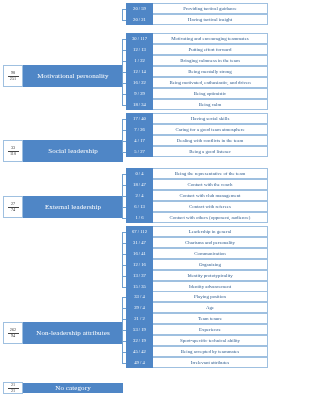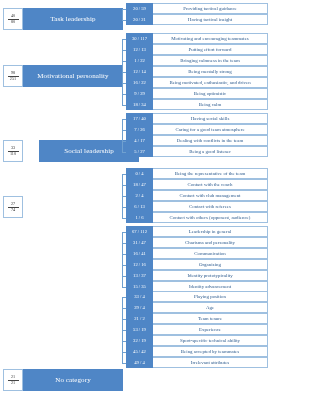--- a/index.html
+++ b/index.html
@@ -69,28 +69,20 @@
 
   
   .ln{position:absolute;background:#6fa0d0;}
   .ln-h{height:1px;}
   .ln-v{width:1px;}
 </style>
 </head>
 <body>
 
 <div id="diagram">
-    <div class="cat-group" style="left: 3px; top: 8px; height: 22px;">
-      <div class="cat-frac">
-        <span class="num">40</span>
-        <span class="bar"></span>
-        <span class="den">80</span>
-      </div>
-      <div class="cat-box">Task leadership</div>
-    </div>
     <div class="sub-row" style="left: 126px; top: 3px; width: 142px;">
       <div class="sub-frac">20 / 59</div>
       <div class="sub-label" style="width: 115px;">Providing tactical guidance</div>
     </div>
     <div class="ln ln-h" style="left: 122px; top: 9px; width: 4px;"></div>
     <div class="sub-row" style="left: 126px; top: 14px; width: 142px;">
       <div class="sub-frac">20 / 21</div>
       <div class="sub-label" style="width: 115px;">Having tactical insight</div>
     </div>
     <div class="ln ln-h" style="left: 122px; top: 20px; width: 4px;"></div>
@@ -134,21 +126,21 @@
       <div class="sub-label" style="width: 115px;">Being optimistic</div>
     </div>
     <div class="ln ln-h" style="left: 122px; top: 94px; width: 4px;"></div>
     <div class="sub-row" style="left: 126px; top: 99px; width: 142px;">
       <div class="sub-frac">18 / 34</div>
       <div class="sub-label" style="width: 115px;">Being calm</div>
     </div>
     <div class="ln ln-h" style="left: 122px; top: 105px; width: 4px;"></div>
     <div class="ln ln-v" style="left: 122px; top: 39px; height: 66px;"></div>
     <div class="ln ln-h" style="left: 124px; top: 76px;"></div>
-    <div class="cat-group" style="left: 3px; top: 140px; height: 22px; gap: 16px;">
+    <div class="cat-group" style="left: 3px; top: 140px; height: 22px;">
       <div class="cat-frac">
         <span class="num">33</span>
         <span class="bar"></span>
         <span class="den">110</span>
       </div>
       <div class="cat-box">Social leadership</div>
     </div>
     <div class="sub-row" style="left: 126px; top: 113px; width: 142px;">
       <div class="sub-frac">17 / 40</div>
       <div class="sub-label" style="width: 115px;">Having social skills</div>
@@ -170,20 +162,21 @@
     </div>
     <div class="ln ln-h" style="left: 122px; top: 152px; width: 4px;"></div>
     <div class="ln ln-v" style="left: 122px; top: 119px; height: 33px;"></div>
     <div class="ln ln-h" style="left: 124px; top: 151px;"></div>
     <div class="cat-group" style="left: 3px; top: 196px; height: 22px;">
       <div class="cat-frac">
         <span class="num">27</span>
         <span class="bar"></span>
         <span class="den">74</span>
       </div>
+      <div class="cat-box">External leadership</div>
     </div>
     <div class="sub-row" style="left: 126px; top: 168px; width: 142px;">
       <div class="sub-frac">0 / 4</div>
       <div class="sub-label" style="width: 115px;">Being the representative of the team</div>
     </div>
     <div class="ln ln-h" style="left: 122px; top: 174px; width: 4px;"></div>
     <div class="sub-row" style="left: 126px; top: 179px; width: 142px;">
       <div class="sub-frac">18 / 47</div>
       <div class="sub-label" style="width: 115px;">Contact with the coach</div>
     </div>
@@ -230,20 +223,28 @@
       <div class="sub-label" style="width: 115px;">Identity prototypicality</div>
     </div>
     <div class="ln ln-h" style="left: 122px; top: 276px; width: 4px;"></div>
     <div class="sub-row" style="left: 126px; top: 281px; width: 142px;">
       <div class="sub-frac">15 / 35</div>
       <div class="sub-label" style="width: 115px;">Identity advancement</div>
     </div>
     <div class="ln ln-h" style="left: 122px; top: 287px; width: 4px;"></div>
     <div class="ln ln-v" style="left: 122px; top: 232px; height: 55px;"></div>
     <div class="ln ln-h" style="left: 124px; top: 266px;"></div>
+    <div class="cat-group" style="left: 3px; top: 322px; height: 22px;">
+      <div class="cat-frac">
+        <span class="num">262</span>
+        <span class="bar"></span>
+        <span class="den">94</span>
+      </div>
+      <div class="cat-box">Non-leadership attributes</div>
+    </div>
     <div class="sub-row" style="left: 126px; top: 291px; width: 142px;">
       <div class="sub-frac">33 / 4</div>
       <div class="sub-label" style="width: 115px;">Playing position</div>
     </div>
     <div class="ln ln-h" style="left: 122px; top: 297px; width: 4px;"></div>
     <div class="sub-row" style="left: 126px; top: 302px; width: 142px;">
       <div class="sub-frac">29 / 4</div>
       <div class="sub-label" style="width: 115px;">Age</div>
     </div>
     <div class="ln ln-h" style="left: 122px; top: 308px; width: 4px;"></div>
@@ -267,21 +268,21 @@
       <div class="sub-label" style="width: 115px;">Being accepted by teammates</div>
     </div>
     <div class="ln ln-h" style="left: 122px; top: 352px; width: 4px;"></div>
     <div class="sub-row" style="left: 126px; top: 357px; width: 142px;">
       <div class="sub-frac">49 / 4</div>
       <div class="sub-label" style="width: 115px;">Irrelevant attributes</div>
     </div>
     <div class="ln ln-h" style="left: 122px; top: 363px; width: 4px;"></div>
     <div class="ln ln-v" style="left: 122px; top: 297px; height: 66px;"></div>
     <div class="ln ln-h" style="left: 124px; top: 333px;"></div>
-    <div class="cat-group" style="left: 3px; top: 369px; height: 22px;">
+    <div class="cat-group" style="left: 3px; top: 377px; height: 22px; align-items: center;">
       <div class="cat-frac">
         <span class="num">21</span>
         <span class="bar"></span>
         <span class="den">21</span>
       </div>
       <div class="cat-box">No category</div>
     </div>
   </div>
 
 </body></html>

